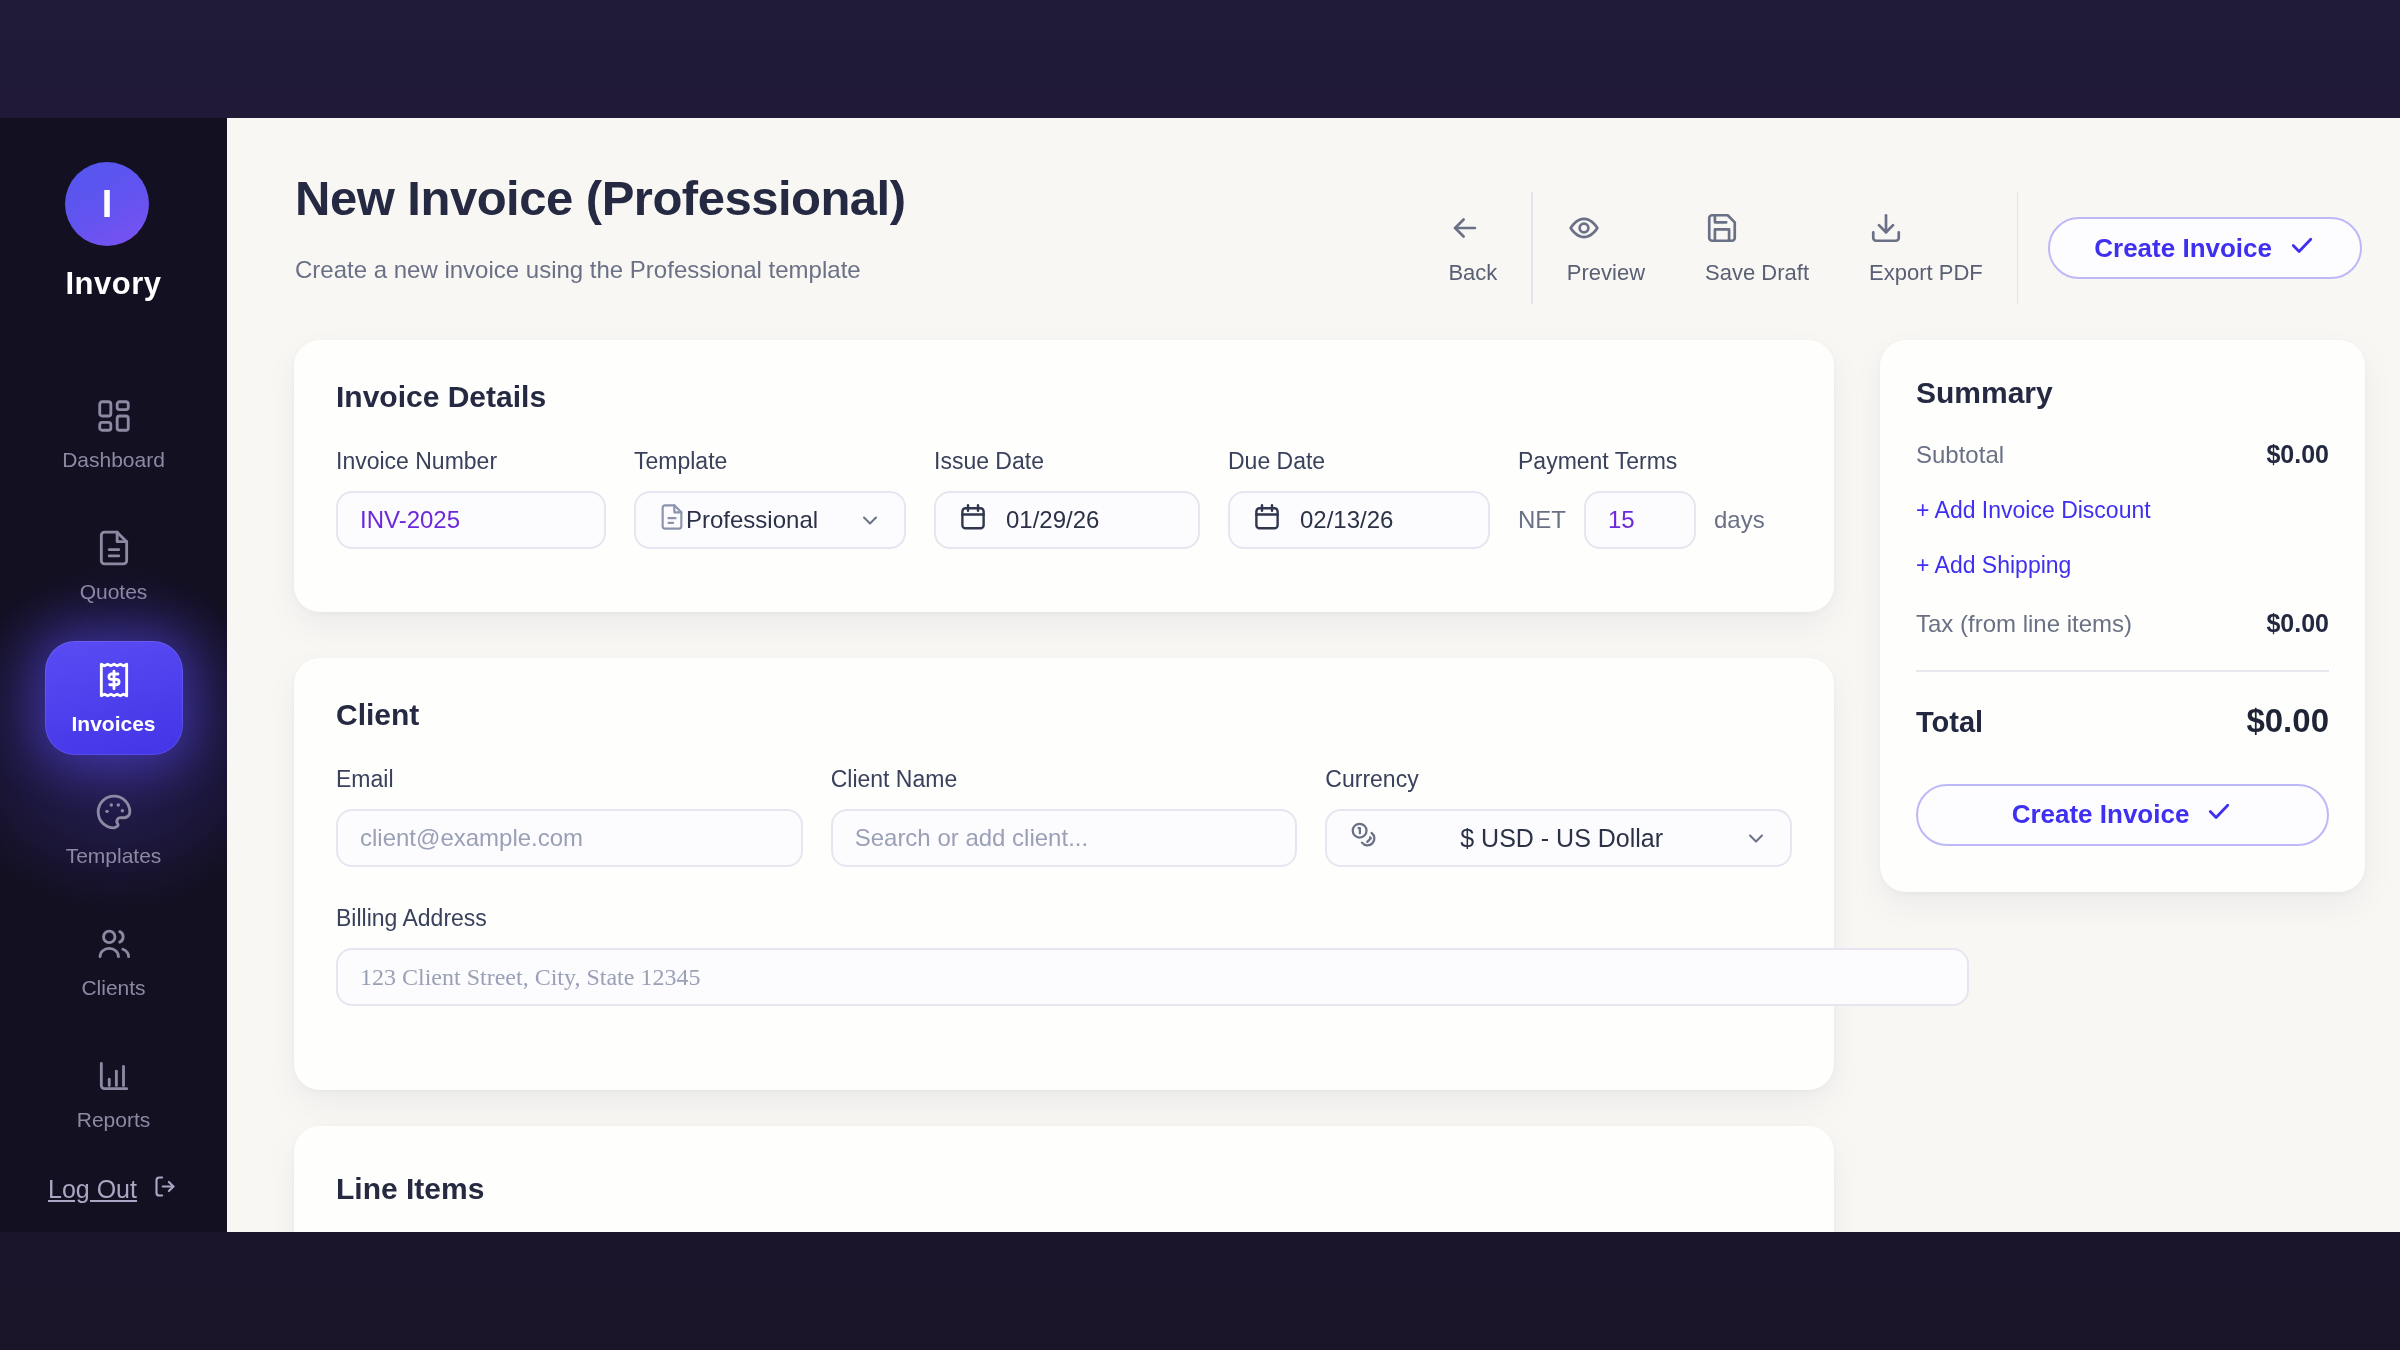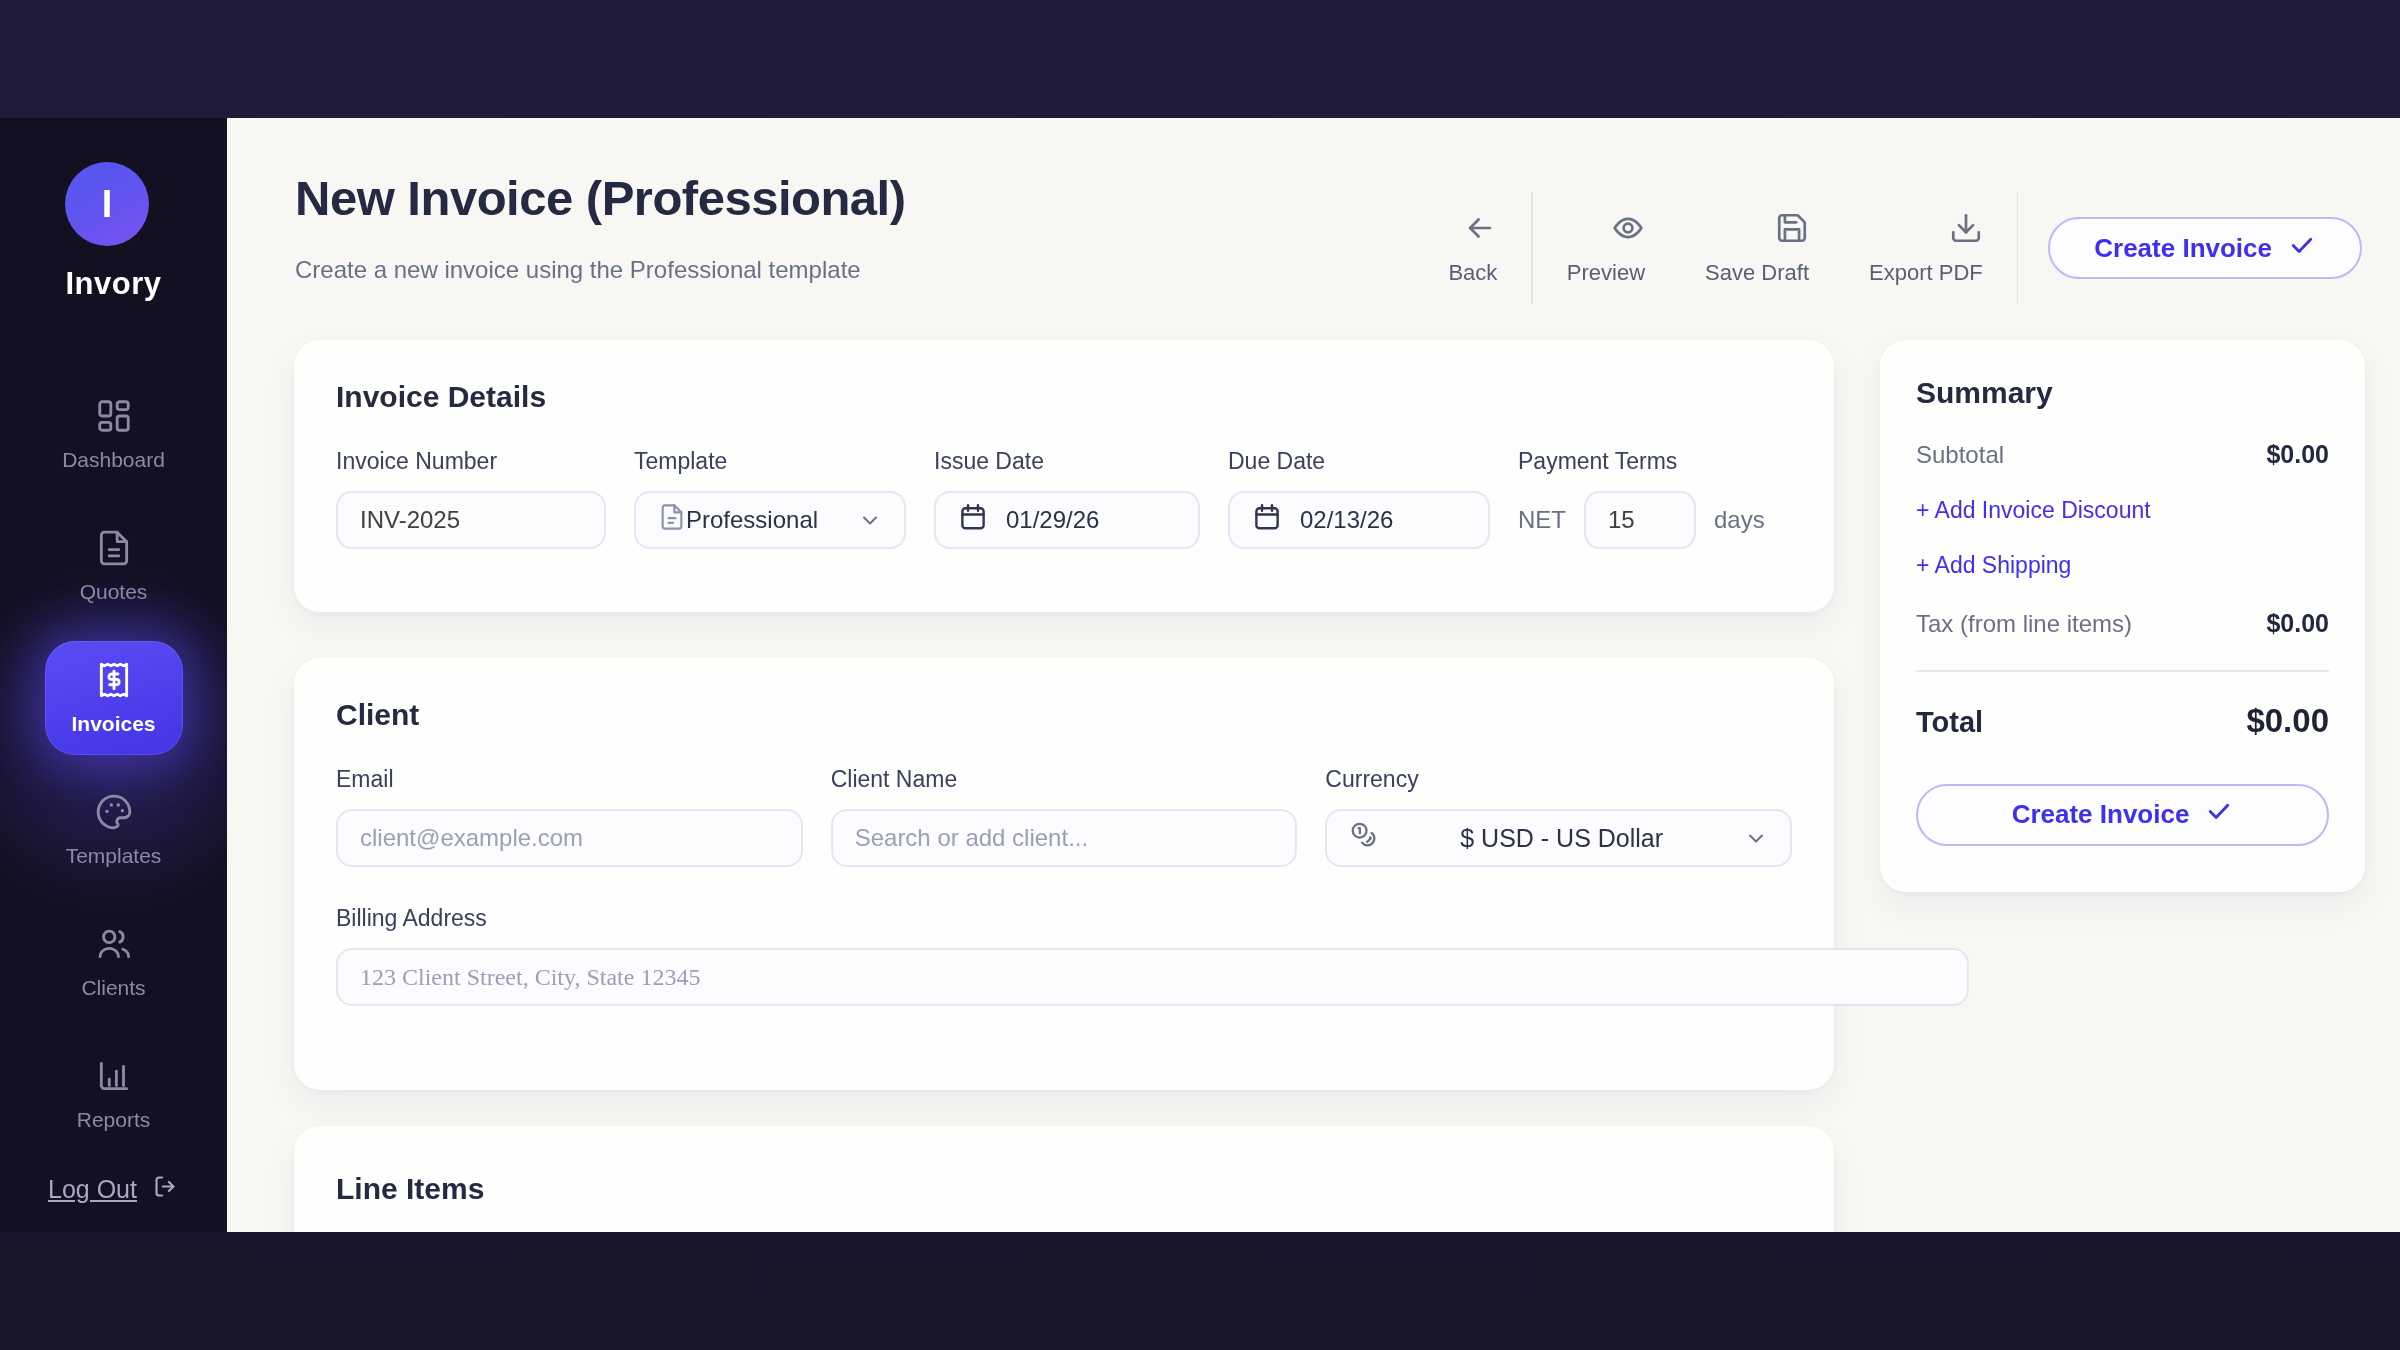--- a/index.html
+++ b/index.html
@@ -33,21 +33,21 @@
           justify-content:center;gap:15px;color:#aba6c3;font-size:25px;cursor:pointer;text-decoration:underline;}
   .logout svg{width:27px;height:27px;}
 
   
   .content{flex:1;position:relative;background:#f8f7f4;overflow:hidden;}
   .page-title{position:absolute;left:68px;top:52px;font-size:49px;font-weight:800;
               color:#252a42;letter-spacing:-.5px;}
   .page-sub{position:absolute;left:68px;top:138px;font-size:24px;color:#6a7186;}
 
   .actions{position:absolute;top:74px;right:38px;display:flex;align-items:center;}
-  .action{display:flex;flex-direction:column;align-items:flex-end;gap:9px;color:#596074;
+  .action{display:flex;flex-direction:column;align-items:flex-start;gap:9px;color:#596074;
           font-size:22px;margin:0 30px;cursor:pointer;white-space:nowrap;}
   .action svg{width:34px;height:34px;color:#6a7186;}
   .vdiv{width:1.5px;height:112px;background:#e5e2ec;margin:0 4px;}
   .pill-btn{height:62px;border-radius:999px;border:2.5px solid #bdb9f8;background:#fdfdff;
             color:#3f2ff0;font-size:26px;font-weight:700;display:flex;align-items:center;
             justify-content:center;gap:16px;cursor:pointer;
             font-family:"Liberation Sans","DejaVu Sans",sans-serif;}
   .pill-btn svg{width:28px;height:28px;}
   .create-top{margin-left:26px;padding:0 44px;}
 
@@ -59,21 +59,21 @@
   #card-client{left:67px;top:540px;width:1540px;height:432px;padding:40px 42px;}
   #card-lineitems{left:67px;top:1008px;width:1540px;height:240px;padding:46px 42px;}
   #card-summary{left:1653px;top:222px;width:485px;height:552px;padding:36px;}
 
   .fields{display:flex;gap:28px;margin-top:34px;align-items:flex-start;}
   .field-label{display:block;font-size:23px;color:#39415c;font-weight:500;margin-bottom:16px;}
   .input{height:58px;border-radius:16px;border:2px solid #e8e5f1;background:#fcfbfe;
          display:flex;align-items:center;padding:0 22px;font-size:24px;color:#2b3248;
          box-sizing:border-box;}
   input.text-input{height:58px;width:100%;border-radius:16px;border:2px solid #e8e5f1;
-         background:#fcfbfe;padding:0 22px;font-size:24px;color:#404040;box-sizing:border-box;
+         background:#fcfbfe;padding:0 22px;font-size:24px;color:#6d28d9;box-sizing:border-box;
          font-family:"Liberation Sans","DejaVu Sans",sans-serif;outline:none;}
   input.text-input::placeholder{color:#9aa1b6;}
   .select{cursor:pointer;}
   .select .sel-text{font-weight:400;}
   .select .chev{margin-left:auto;color:#6a7186;}
   .select .chev svg{width:24px;height:24px;display:block;}
   .icon-slate{color:#8a92ac;}
   .icon-dark{color:#2f364d;}
   .icon-gray{color:#6a7186;}
   .date-text{margin-left:18px;}

